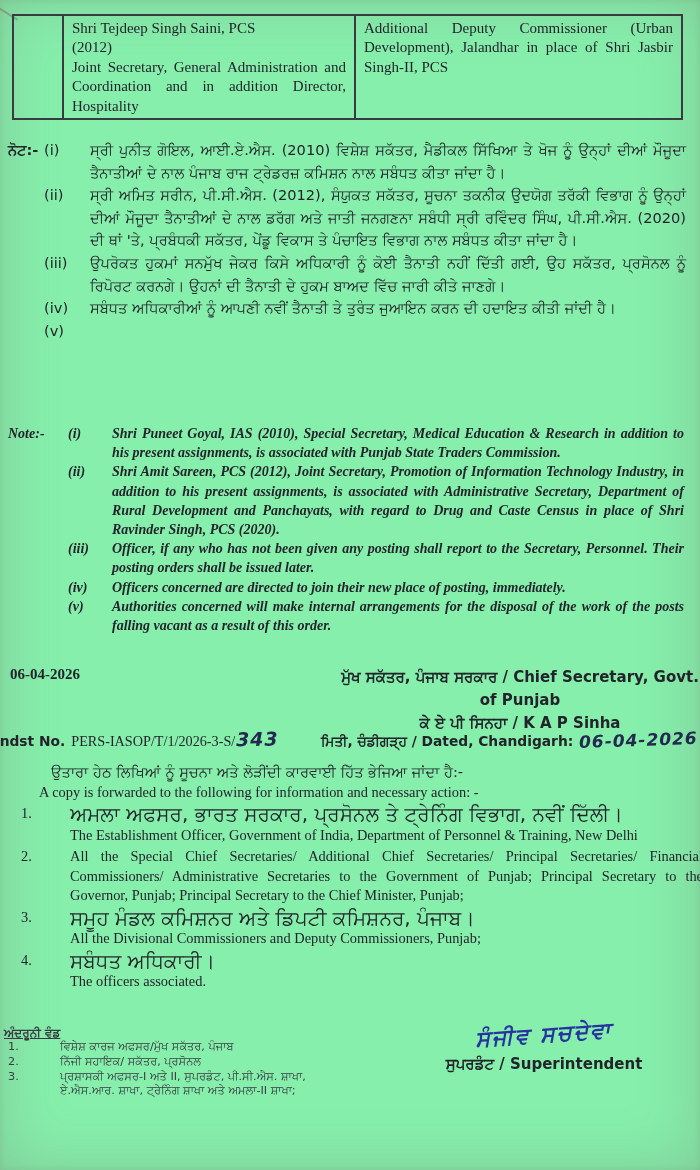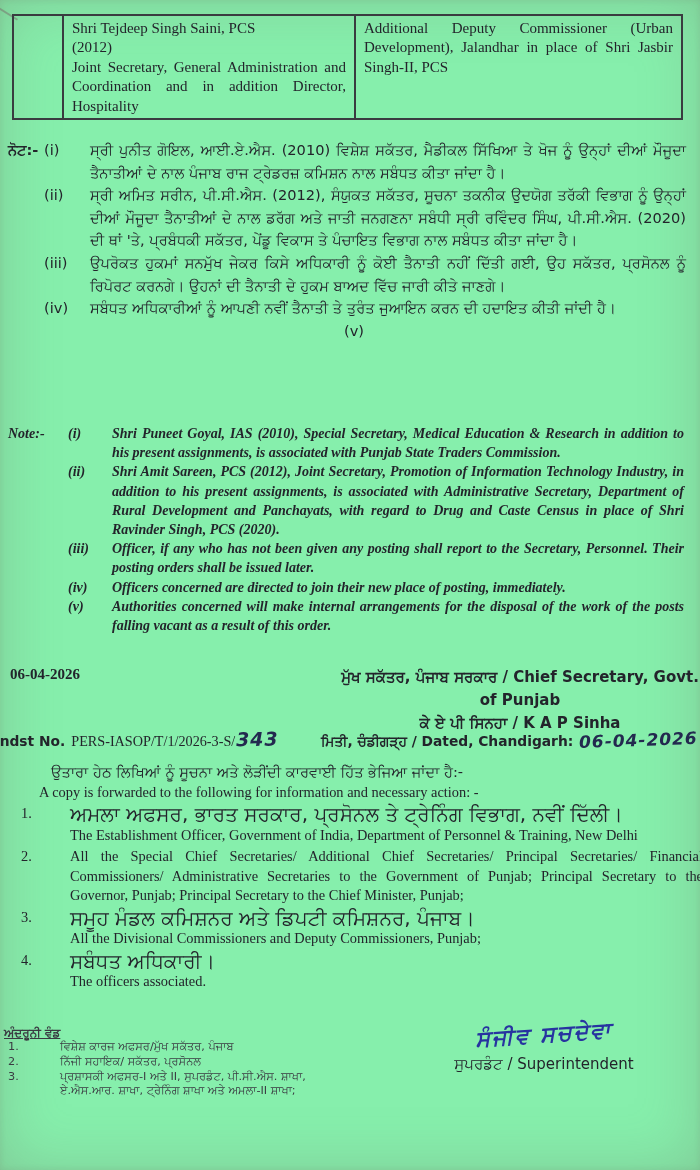--- a/index.html
+++ b/index.html
@@ -25,21 +25,21 @@
   .doc-table{position:absolute;left:12px;top:14px;width:667px;height:102px;
     display:flex;border:2px solid #3a3b40;}
   .doc-table .cell{border-right:2px solid #3a3b40;padding:3px 8px 2px 8px;
     font-size:15px;line-height:19.4px;box-sizing:border-box;}
   .doc-table .cell:last-child{border-right:none;}
   .c-serial{width:50px;}
   .c-officer{width:292px;}
   .c-posting{flex:1;}
   
   .pa-notes{position:absolute;left:8px;top:139px;width:682px;font-size:14.6px;line-height:22.6px;}
-  .note-row{display:flex;align-items:flex-start;justify-content:center;}
+  .note-row{display:flex;align-items:flex-start;}
   .pn-label{width:36px;flex:none;font-weight:bold;}
   .pn-num{width:46px;flex:none;}
   .pn-text{flex:1;padding-right:4px;}
   
   .en-notes{position:absolute;left:8px;top:424px;width:678px;
     font-style:italic;font-weight:bold;font-size:14px;line-height:19.2px;}
   .en-label{width:60px;flex:none;}
   .en-num{width:44px;flex:none;}
   .en-text{flex:1;padding-right:2px;}
   
@@ -62,21 +62,21 @@
   .fw-item{display:flex;margin-top:2px;}
   .fw-num{width:49px;flex:none;font-size:14.4px;padding-top:1px;}
   .fw-body{flex:1;}
   .fw-pa{font-size:20px;line-height:21.5px;}
   .fw-en{font-size:14.4px;line-height:19.6px;}
   
   .supt{position:absolute;right:26px;top:1022px;width:260px;text-align:center;}
   .supt-sign{font-family:"DejaVu Sans",sans-serif;font-style:italic;font-weight:bold;
     color:#2733a0;font-size:22px;transform:rotate(-4deg);display:inline-block;
     letter-spacing:2px;}
-  .supt-desig{font-weight:normal;font-size:15px;margin-top:8px;}
+  .supt-desig{font-weight:bold;font-size:15px;margin-top:8px;}
   
   .footer{position:absolute;left:4px;top:1026px;width:500px;color:#3a3b42;}
   .ft-head{font-size:12px;font-weight:bold;text-decoration:underline;}
   .ft-item{display:flex;font-size:11.3px;line-height:14.8px;}
   .ft-num{width:52px;flex:none;padding-left:4px;}
   .ft-text{flex:1;}
 </style>
 </head>
 <body>
 

